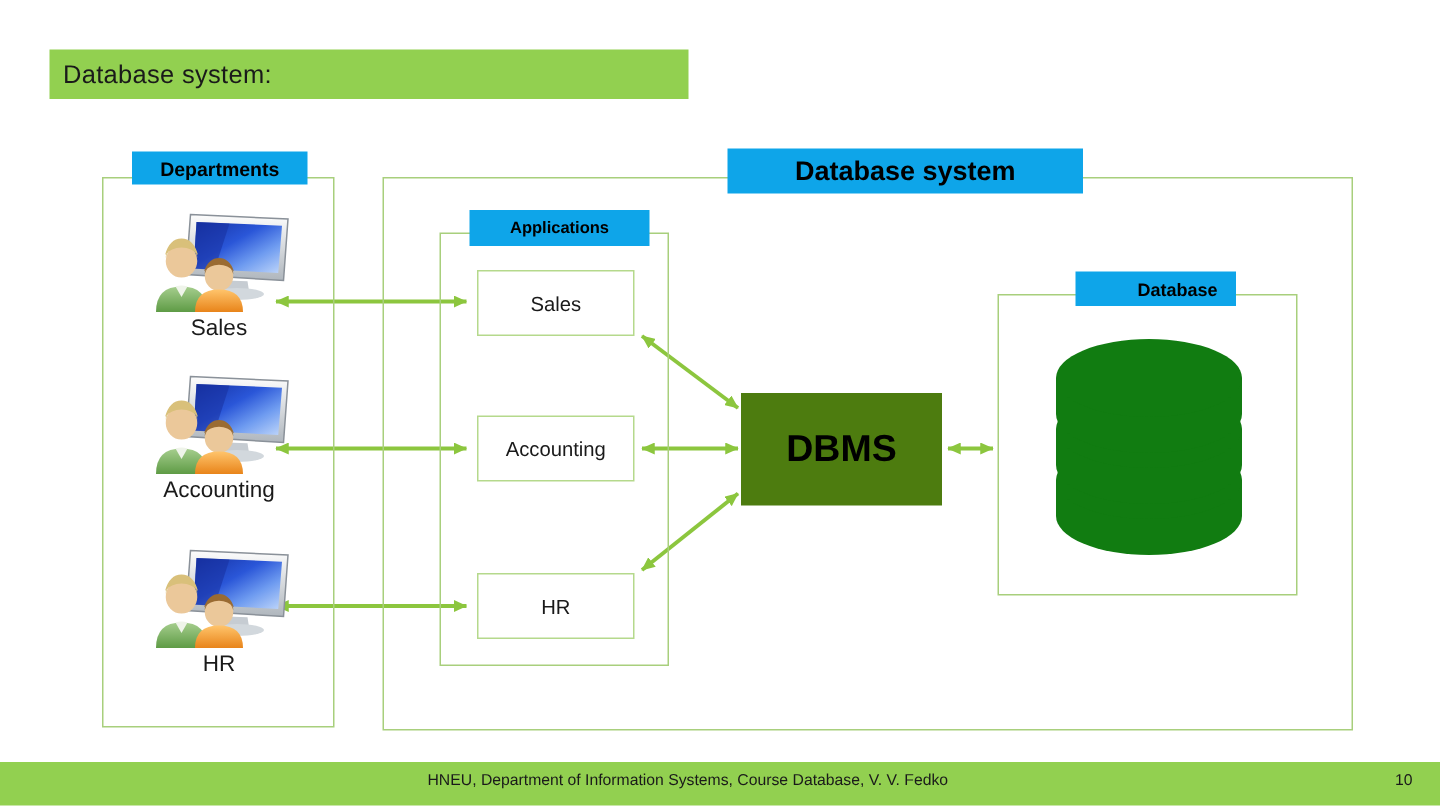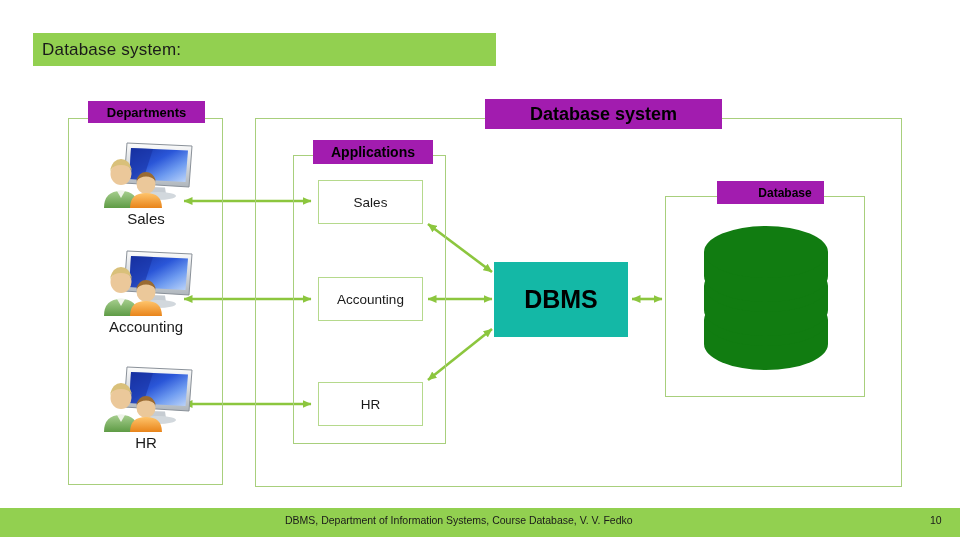--- a/index.html
+++ b/index.html
@@ -14,21 +14,21 @@
     overflow: hidden;
     font-family: "Liberation Sans", sans-serif;
     color: #000000;
   }
 
   
   #title-banner {
     position: absolute;
     left: 33px;
     top: 33px;
-    width: 463px;
+    width: 426px;
     height: 33px;
     background: #92D050;
     display: flex;
     align-items: center;
     padding-left: 9px;
     box-sizing: border-box;
   }
   #title-banner .title-text {
     font-size: 17px;
     color: #1a1a1a;
@@ -38,21 +38,21 @@
   
   .group-box {
     position: absolute;
     border: 1.6px solid #A8CF7C;
     background: transparent;
     box-sizing: border-box;
   }
   
   .group-label {
     position: absolute;
-    background: #a21caf;
+    background: #0ea5e9;
     display: flex;
     align-items: center;
     justify-content: center;
     box-sizing: border-box;
     font-weight: bold;
     color: #000000;
     white-space: nowrap;
     z-index: 5;
   }
 
@@ -61,21 +61,21 @@
     left: 88px; top: 101px; width: 117px; height: 22px; font-size: 13px;
   }
 
   #box-dbsystem { left: 255px; top: 118px; width: 647px; height: 369px; }
   #label-dbsystem {
     left: 485px; top: 99px; width: 237px; height: 30px; font-size: 18px;
   }
 
   #box-applications { left: 293px; top: 155px; width: 153px; height: 289px; }
   #label-applications {
-    left: 313px; top: 140px; width: 120px; height: 24px; font-size: 14px;
+    left: 313px; top: 140px; width: 120px; height: 24px; font-size: 11px;
   }
 
   #box-database { left: 665px; top: 196px; width: 200px; height: 201px; }
   #label-database {
     left: 717px; top: 181px; width: 107px; height: 23px; font-size: 12px; padding-left: 29px;
   }
 
   
   .dept {
     position: absolute;
@@ -117,21 +117,21 @@
   #app-1 { top: 277px; }
   #app-2 { top: 382px; }
 
   
   #dbms-box {
     position: absolute;
     left: 494px;
     top: 262px;
     width: 134px;
     height: 75px;
-    background: #14b8a6;
+    background: #4d7c0f;
     display: flex;
     align-items: center;
     justify-content: center;
     font-size: 25px;
     font-weight: bold;
     color: #000000;
   }
 
   
   #db-cylinder {
@@ -358,14 +358,14 @@
 
     <path d="M4,62 L4,86 a62,26 0 0 0 124,0 L128,62 Z" fill="#117C11"></path>
     <ellipse cx="66" cy="62" rx="62" ry="26" fill="#117C11"></ellipse>
 
     <path d="M4,28 L4,52 a62,26 0 0 0 124,0 L128,28 Z" fill="#117C11"></path>
     <ellipse cx="66" cy="28" rx="62" ry="26" fill="#117C11"></ellipse>
   </svg>
 </div>
 
 <div id="footer-band"></div>
-<div id="footer-text">DBMS, Department of Information Systems, Course Database, V. V. Fedko</div>
+<div id="footer-text">HNEU, Department of Information Systems, Course Database, V. V. Fedko</div>
 <div id="footer-page">10</div>
 
 </body></html>

